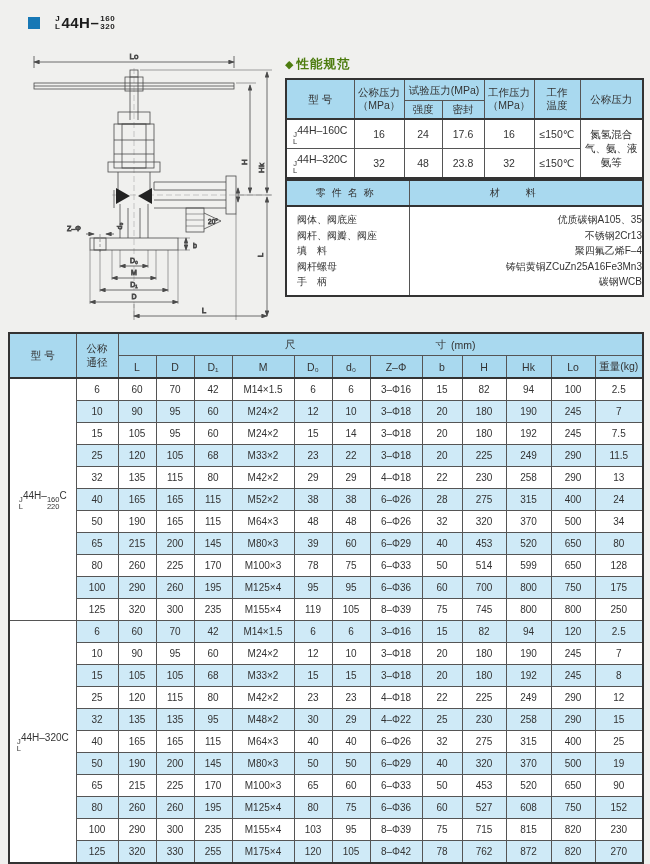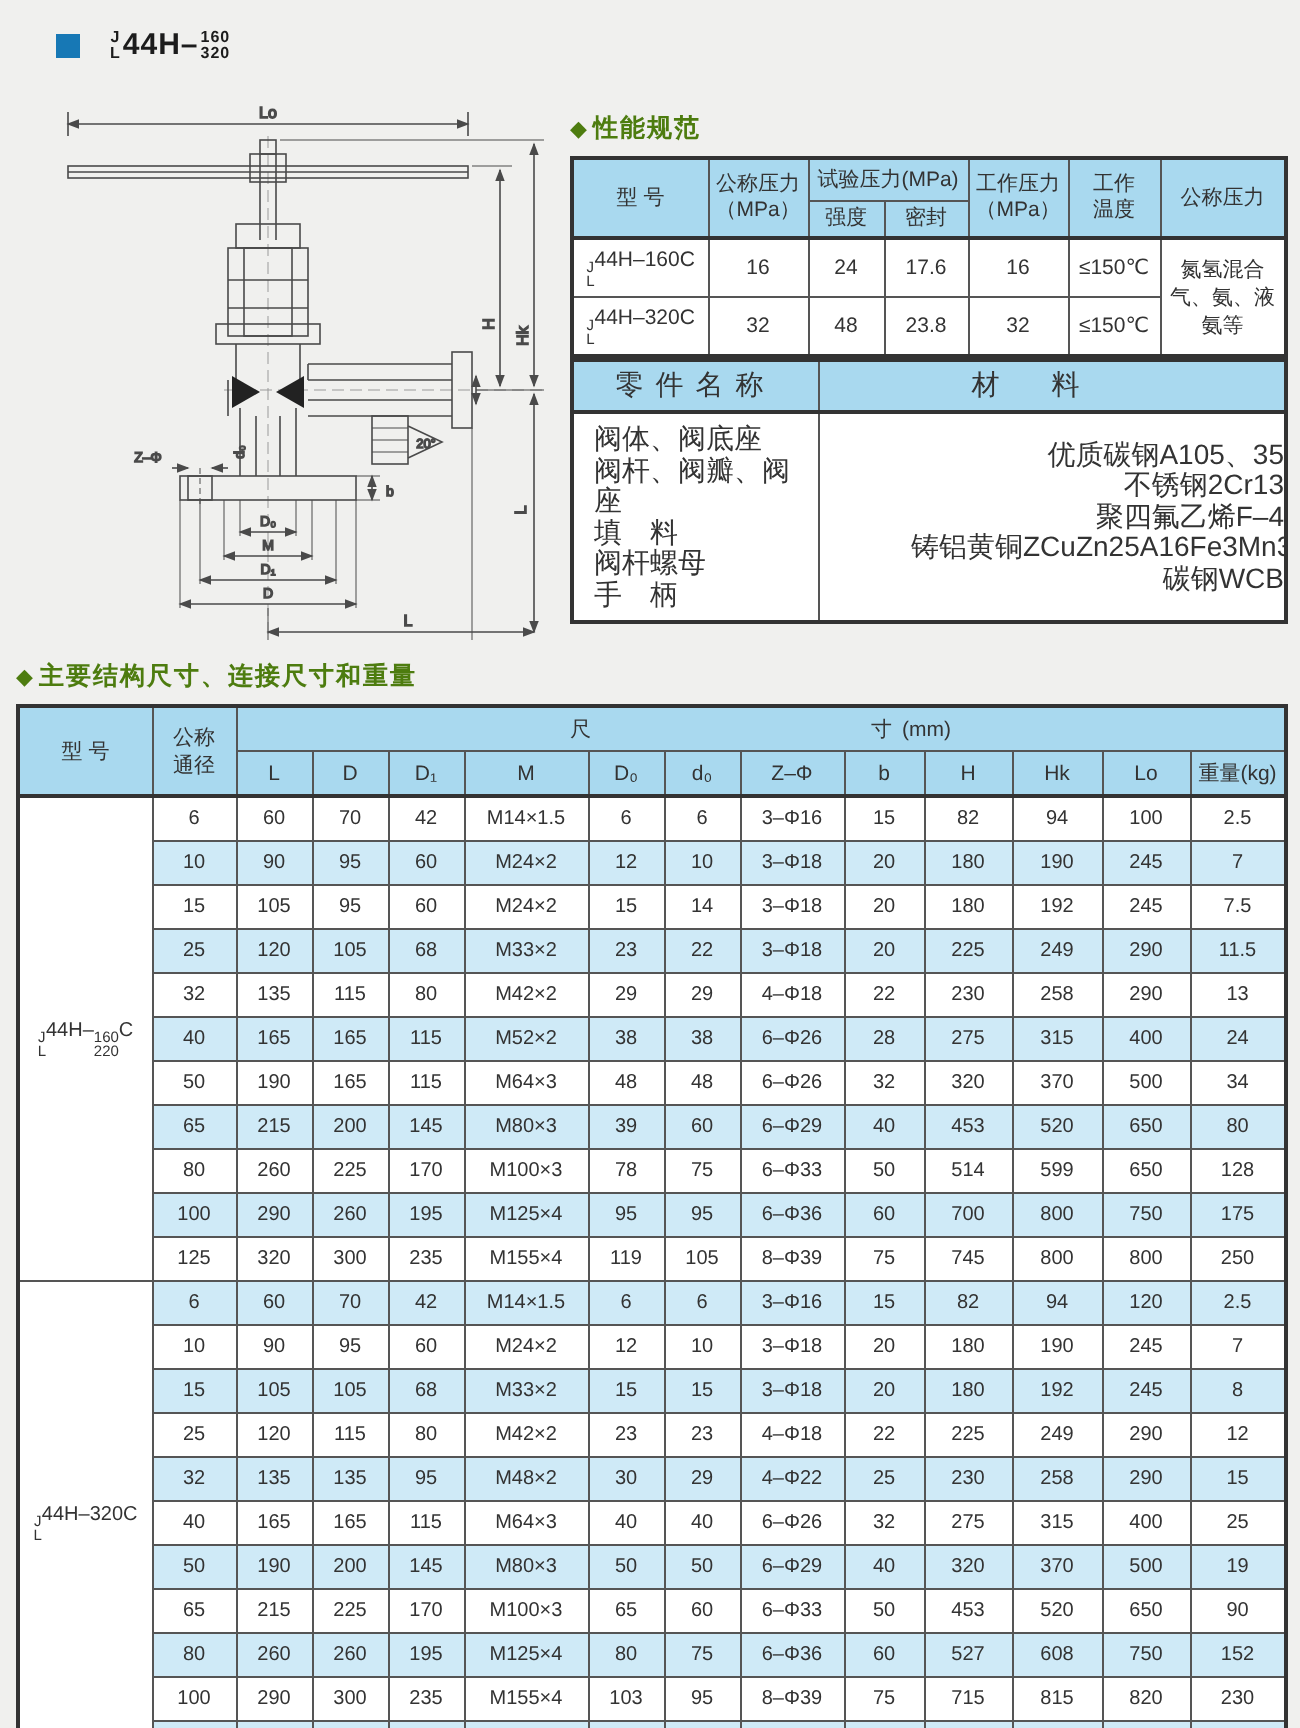--- a/index.html
+++ b/index.html
@@ -25,21 +25,21 @@
   thead{border-bottom:2px solid #333;}
   table{border:2px solid #333;}
   
   .right-col{position:absolute;left:285px;top:56px;width:357px;}
   .perf-table{width:357px;font-size:10.5px;}
   .perf-table th{font-size:10.5px;line-height:13px;}
   .perf-table thead tr:first-child th{height:20px;}
   .perf-table thead tr:last-child th{height:17px;}
   .perf-table tbody td{height:28px;}
   .mat-head{margin-top:13px;}
-  .mat-table{width:357px;font-size:14px;}
+  .mat-table{width:357px;font-size:10px;}
   .mat-table thead th{height:24px;letter-spacing:6px;}
   .mat-table tbody td{text-align:left;vertical-align:middle;padding:5px 0 5px 10px;line-height:15.5px;}
   .mat-line{white-space:nowrap;text-align:right;}
   .mat-type{display:inline-block;width:92px;}
   
   .dims{position:absolute;left:8px;top:330px;width:634px;}
   .dims-table{width:634px;font-size:10px;margin-top:2px;}
   .dims-table thead th{font-size:10.5px;}
   .dims-table thead tr:first-child th{height:21px;}
   .dims-table thead tr:last-child th{height:21px;}
@@ -244,23 +244,20 @@
             <div class="mat-line"><span class="mat-type">聚四氟乙烯</span><span>F–4</span></div>
             <div class="mat-line"><span class="mat-type">铸铝黄铜</span><span>ZCuZn25A16Fe3Mn3</span></div>
             <div class="mat-line"><span class="mat-type">碳钢</span><span>WCB</span></div>
           </td>
       </tr>
     </tbody>
   </table>
 </div>
 
 <div class="dims">
-  <div class="sec-head">
-    <span class="dia">◆</span><span>主要结构尺寸、连接尺寸和重量</span>
-  </div>
 
   <table class="dims-table">
     <colgroup>
       <col style="width:67px">
         <col style="width:42px">
         <col style="width:38px">
         <col style="width:38px">
       <col style="width:38px">
         <col style="width:62px">
         <col style="width:38px">

